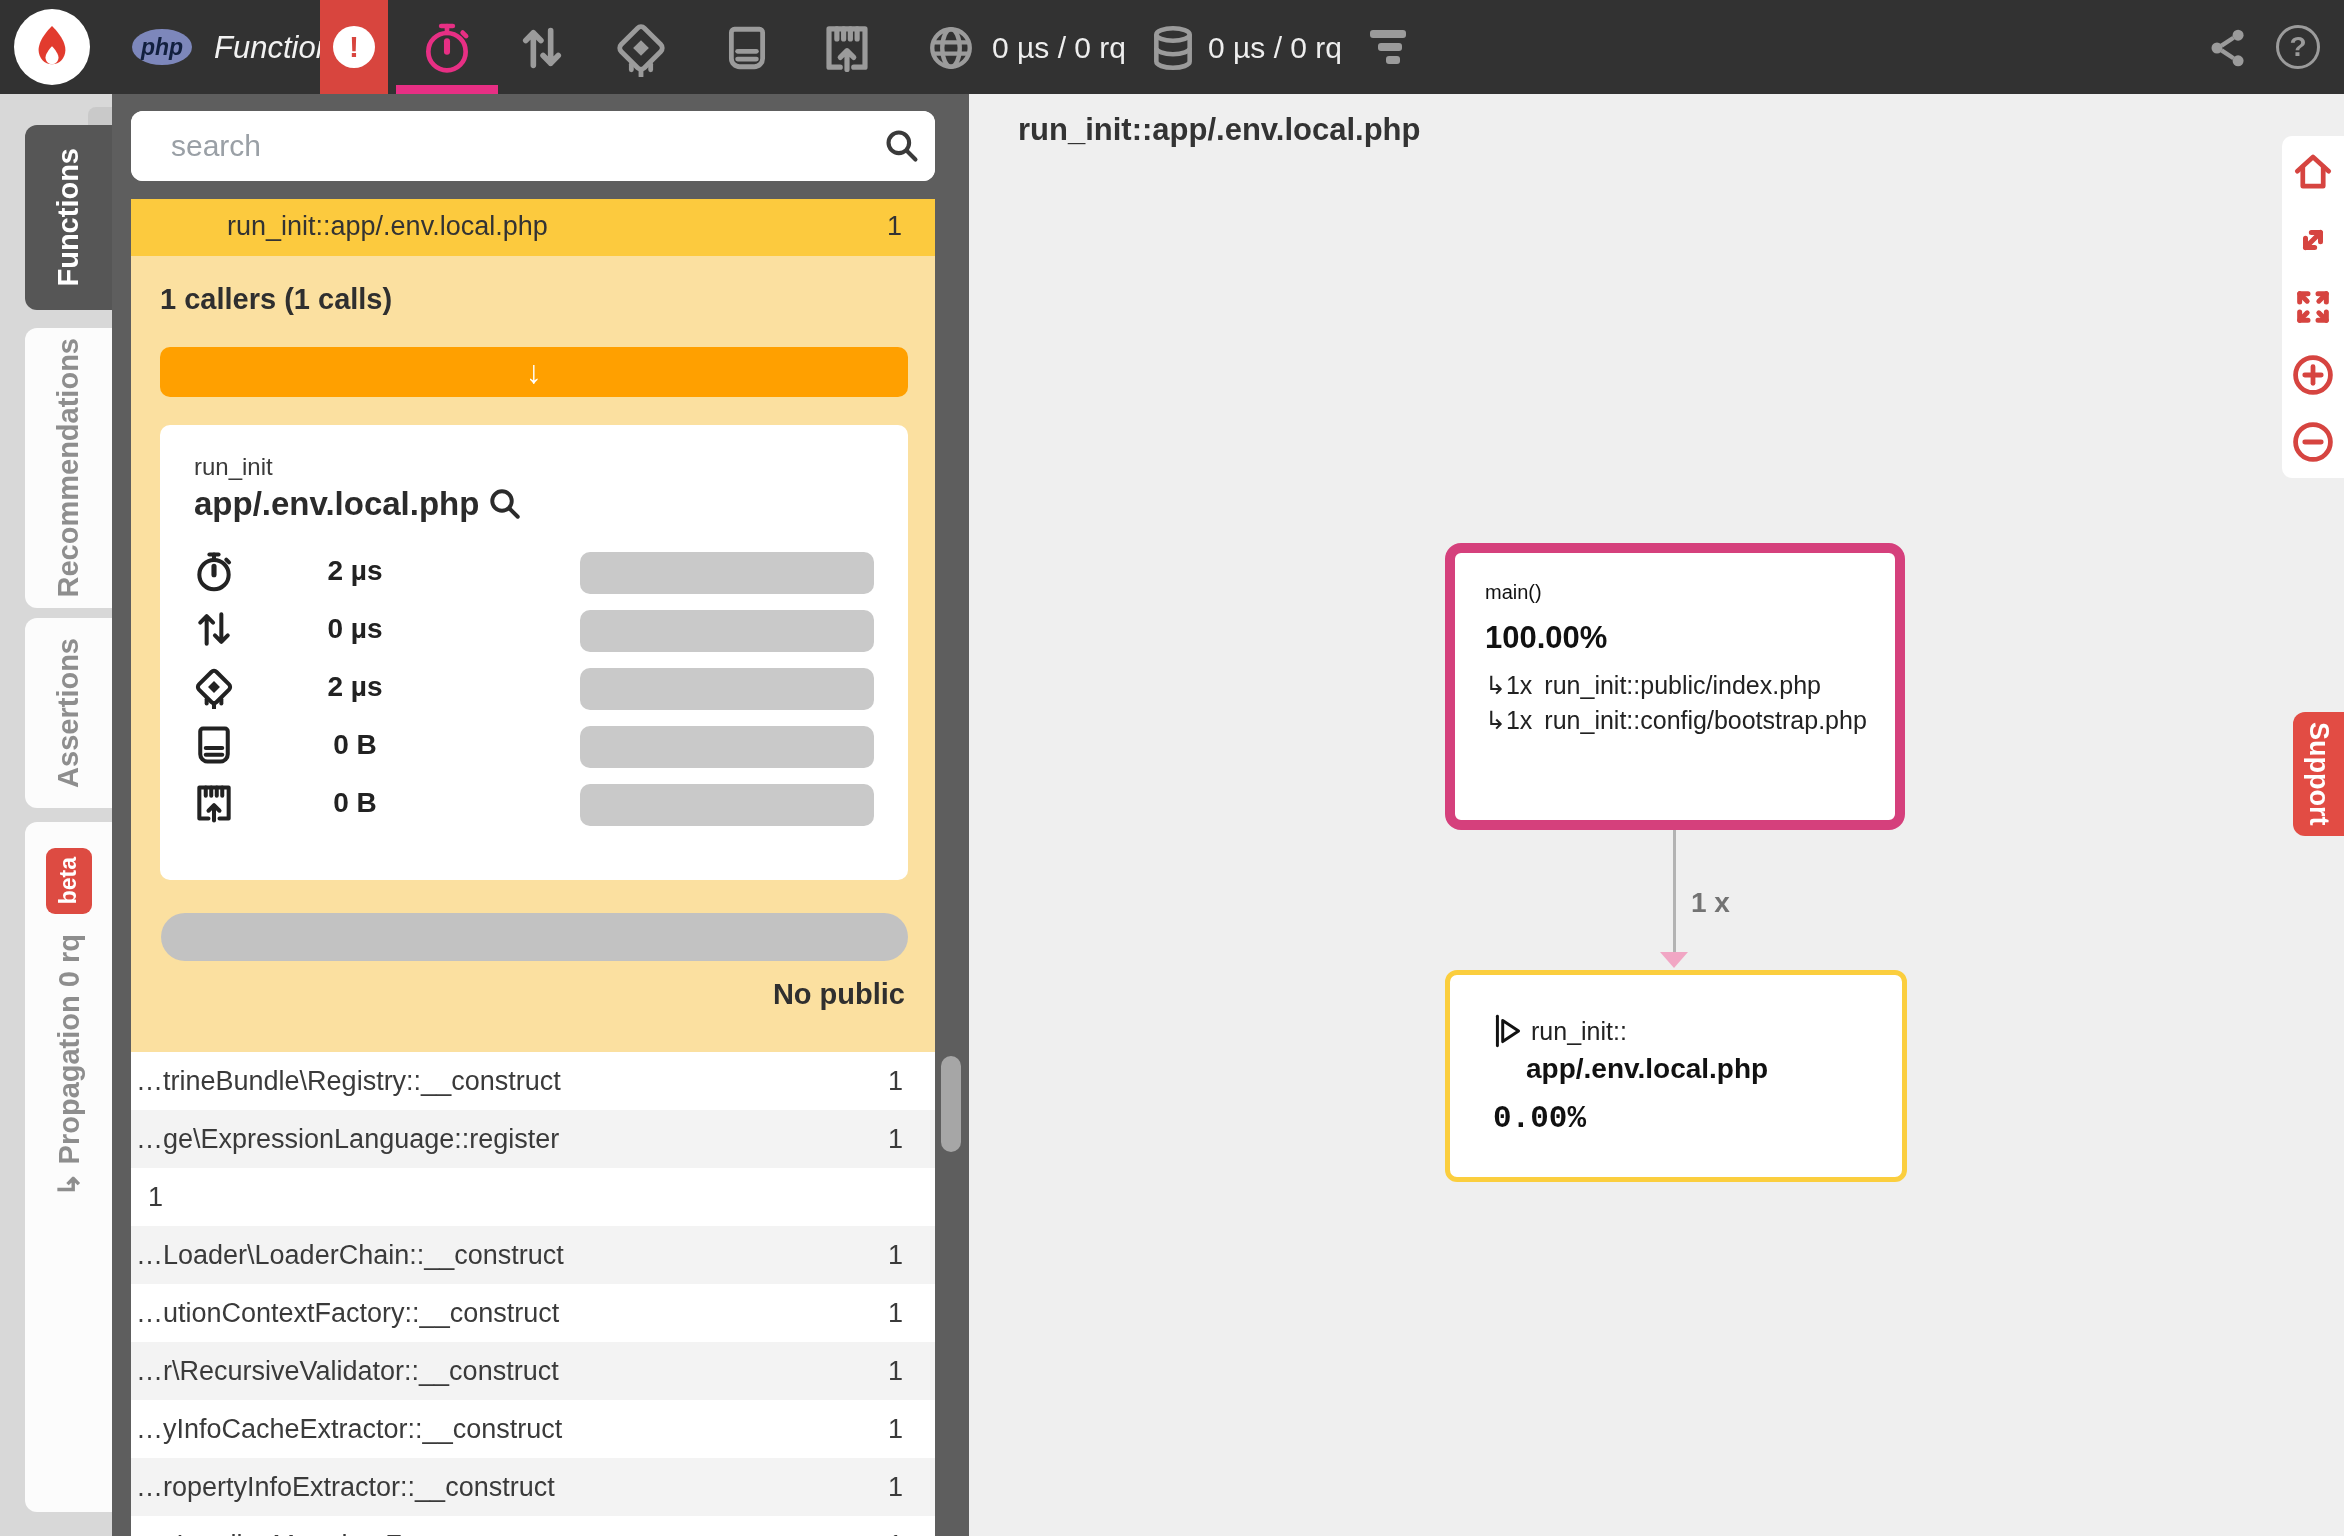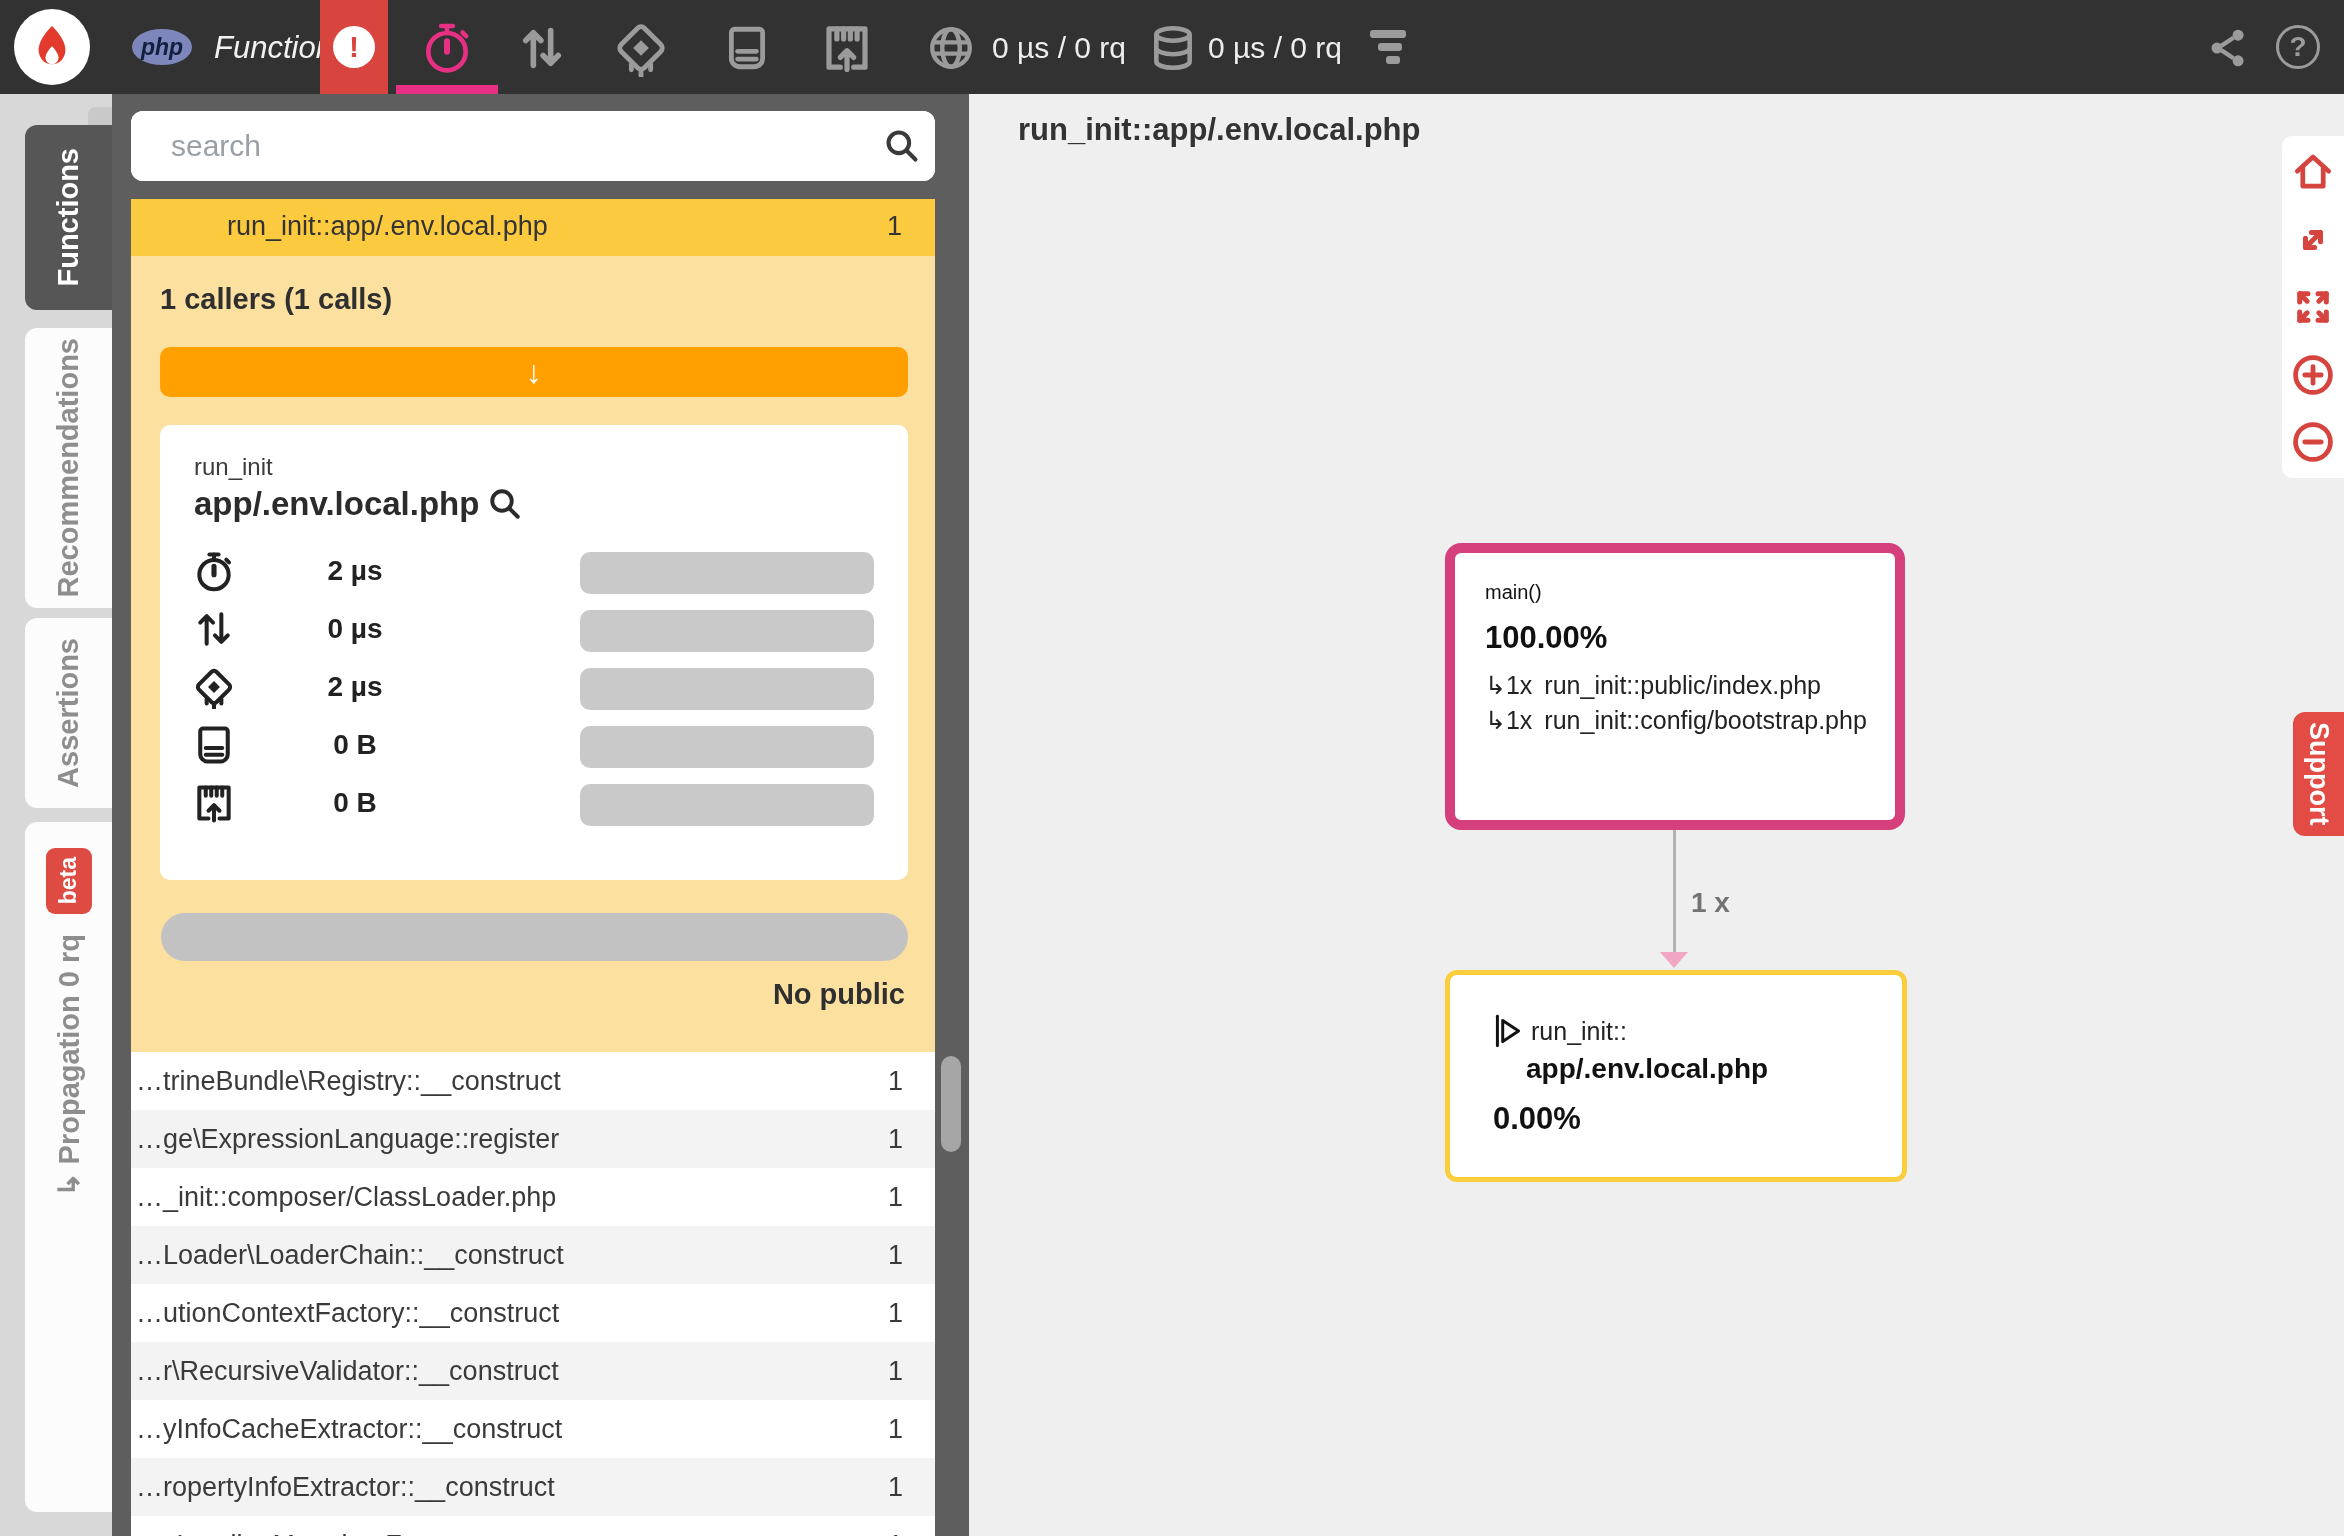--- a/index.html
+++ b/index.html
@@ -74,21 +74,21 @@
   .node-main .npct { font-size:31px; font-weight:bold; color:#111; margin-top:16px; }
   .callee-line { display:flex; font-size:25px; color:#222; line-height:35px; }
   .callee-line .cpfx { margin-right:12px; }
   .ncallees { margin-top:12px; }
   .edge-line { position:absolute; left:704px; top:736px; width:3px; height:128px; background:#b3b3b3; }
   .edge-arrow { position:absolute; left:691px; top:858px; width:0; height:0; border-left:14px solid transparent; border-right:14px solid transparent; border-top:16px solid #f1a6c4; }
   .edge-label { position:absolute; left:722px; top:793px; font-size:28px; font-weight:bold; color:#737373; }
   .node-child { left:476px; top:876px; width:462px; height:212px; border:5px solid #fbce3e; border-radius:12px; padding:38px 0 0 43px; }
   .nc-row1 { display:flex; align-items:center; gap:8px; font-size:25px; color:#222; }
   .nc-name { margin-left:33px; font-size:28px; font-weight:bold; color:#111; margin-top:4px; }
-  .nc-pct { font-size:31px; font-weight:bold; color:#111; margin-top:16px; }
+  .nc-pct { font-size:31px; font-weight:bold; color:#111; margin-top:16px;font-family:Liberation Mono, monospace; }
   .support-tab { position:absolute; right:0; top:618px; width:51px; height:124px; background:#e24c44; border-radius:12px 0 0 12px; display:flex; align-items:center; justify-content:center; cursor:pointer; }
   .support-tab span { writing-mode:vertical-rl; color:#fff; font-size:27px; font-weight:bold; }
   .help-circ { width:44px; height:44px; border:3px solid #9b9b9b; border-radius:50%; color:#9b9b9b; font-size:28px; font-weight:bold; display:flex; align-items:center; justify-content:center; }
   .filter-icon span { display:block; height:8px; border-radius:3px; background:#9b9b9b; margin-bottom:5px; }
 </style>
 </head>
 <body>
 
 <div id="root">
 
@@ -308,21 +308,20 @@
     <div class="flist" id="function-list">
         <div class="frow">
           <span class="fl">…trineBundle\Registry::__construct</span>
           <span class="fc">1</span>
         </div>
         <div class="frow">
           <span class="fl">…ge\ExpressionLanguage::register</span>
           <span class="fc">1</span>
         </div>
         <div class="frow">
-          <span class="fl">…_init::composer/ClassLoader.php</span>
           <span class="fc">1</span>
         </div>
         <div class="frow">
           <span class="fl">…Loader\LoaderChain::__construct</span>
           <span class="fc">1</span>
         </div>
         <div class="frow">
           <span class="fl">…utionContextFactory::__construct</span>
           <span class="fc">1</span>
         </div>

